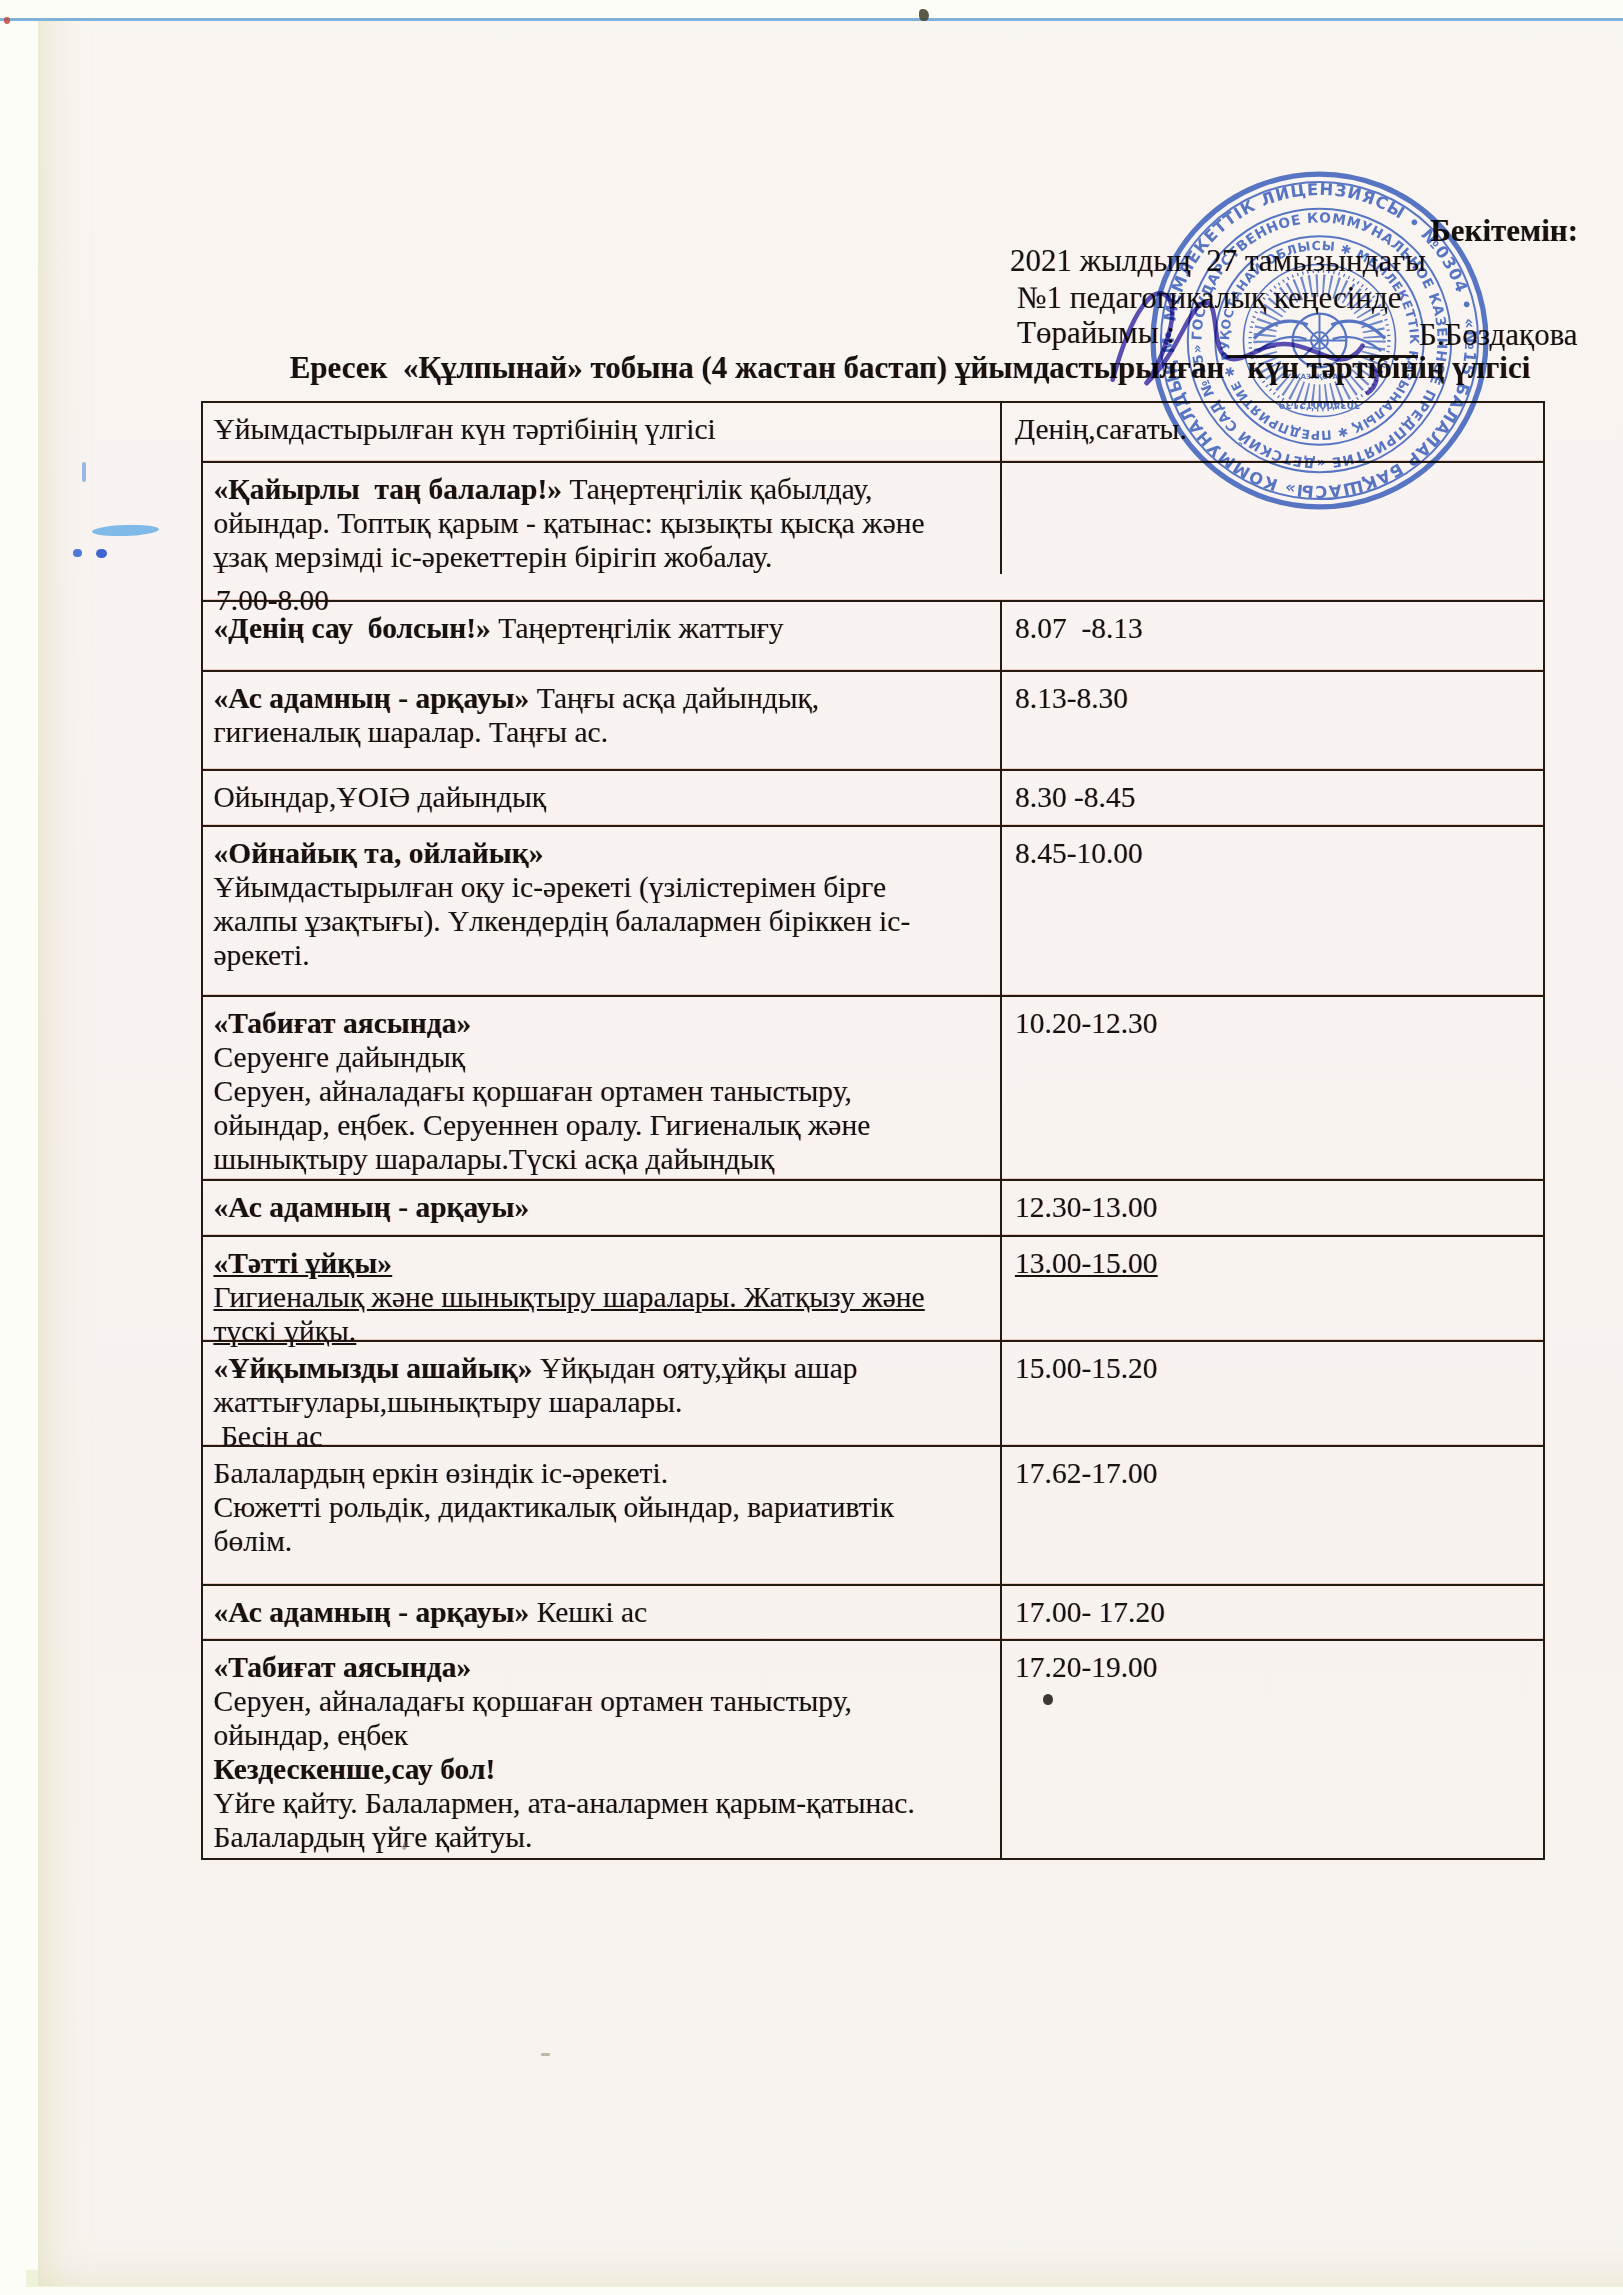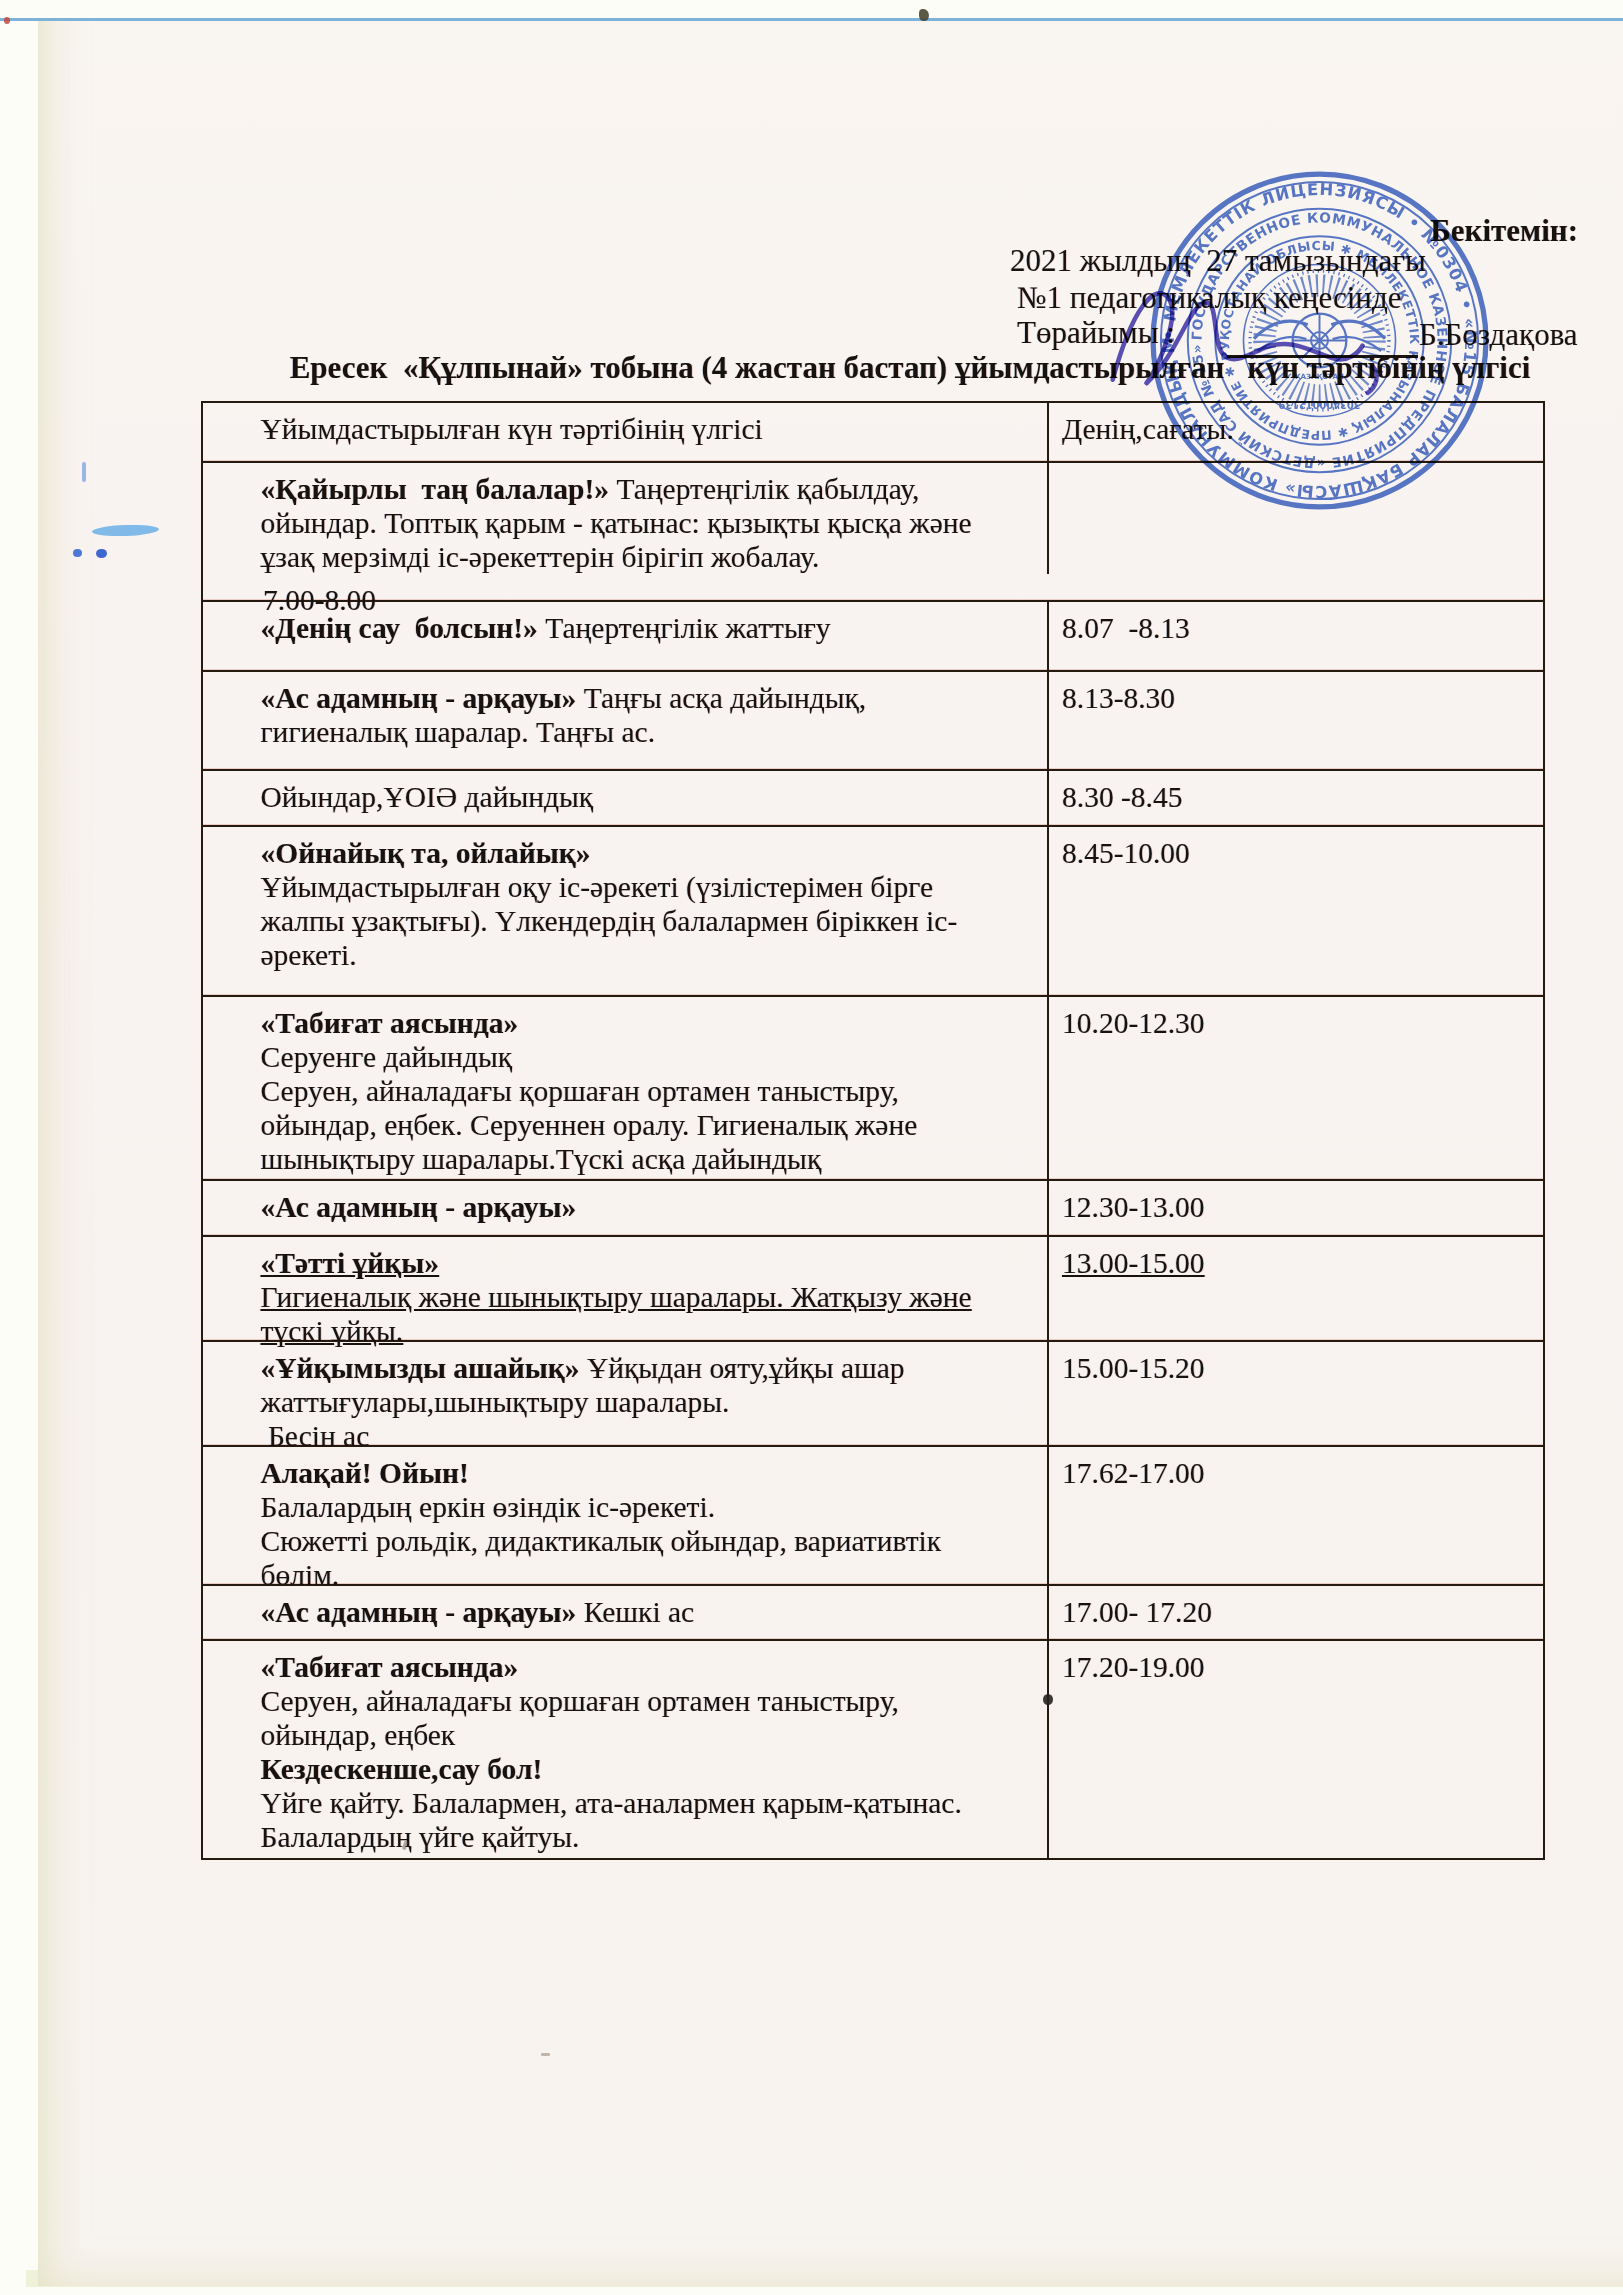--- a/index.html
+++ b/index.html
@@ -25,21 +25,21 @@
   .chair-name{left:1419px;top:317px;font-size:31px;}
   .sig-underline{position:absolute;left:1227px;top:355px;width:191px;height:2.6px;background:#1b1510;}
   .doc-title{left:262px;top:350px;width:1296px;text-align:center;font-size:31px;font-weight:bold;}
   
   .schedule-table{
     position:absolute;left:201px;top:401px;width:1344px;
     border:2.6px solid #241a10;box-sizing:border-box;
     font-size:29.5px;line-height:34px;
   }
   .t-row{display:flex;box-sizing:border-box;border-top:2px solid #241a10;
-    box-shadow:0 -0.7px 0 rgba(190,60,30,.30);padding-left:47px;}
+    box-shadow:0 -0.7px 0 rgba(190,60,30,.30);}
   .t-row:first-child{border-top:none;box-shadow:none;}
   .cell{box-sizing:border-box;}
   .cell.act{width:799px;border-right:2px solid #241a10;padding:9.2px 11.8px 0 10.5px;}
   .cell.time{flex:1;padding:9.2px 0 0 13px;white-space:pre;}
   .line{white-space:pre-wrap;}
   .b{font-weight:bold;}
   
   .speck{position:absolute;border-radius:50%;}
   .blue-smear{position:absolute;left:92px;top:525px;width:67px;height:11px;border-radius:50%;
     background:#58a7e6;opacity:.75;transform:rotate(-2deg);}
@@ -144,21 +144,20 @@
     <div class="t-row" style="height: 105px;">
       <div class="cell act">
         <div class="line"><span class="b">«Ұйқымызды ашайық»</span><span class="r"> Ұйқыдан ояту,ұйқы ашар</span></div>
         <div class="line"><span class="r">жаттығулары,шынықтыру шаралары.</span></div>
         <div class="line"><span class="r"> Бесін ас</span></div>
       </div>
       <div class="cell time">15.00-15.20</div>
     </div>
     <div class="t-row" style="height: 139px;">
       <div class="cell act">
-        <div class="line"><span class="b">Алақай! Ойын!</span></div>
         <div class="line"><span class="r">Балалардың еркін өзіндік іс-әрекеті.</span></div>
         <div class="line"><span class="r">Сюжетті рольдік, дидактикалық ойындар, вариативтік</span></div>
         <div class="line"><span class="r">бөлім.</span></div>
       </div>
       <div class="cell time">17.62-17.00</div>
     </div>
     <div class="t-row" style="height: 55px;">
       <div class="cell act">
         <div class="line"><span class="b">«Ас адамның - арқауы»</span><span class="r"> Кешкі ас</span></div>
       </div>

